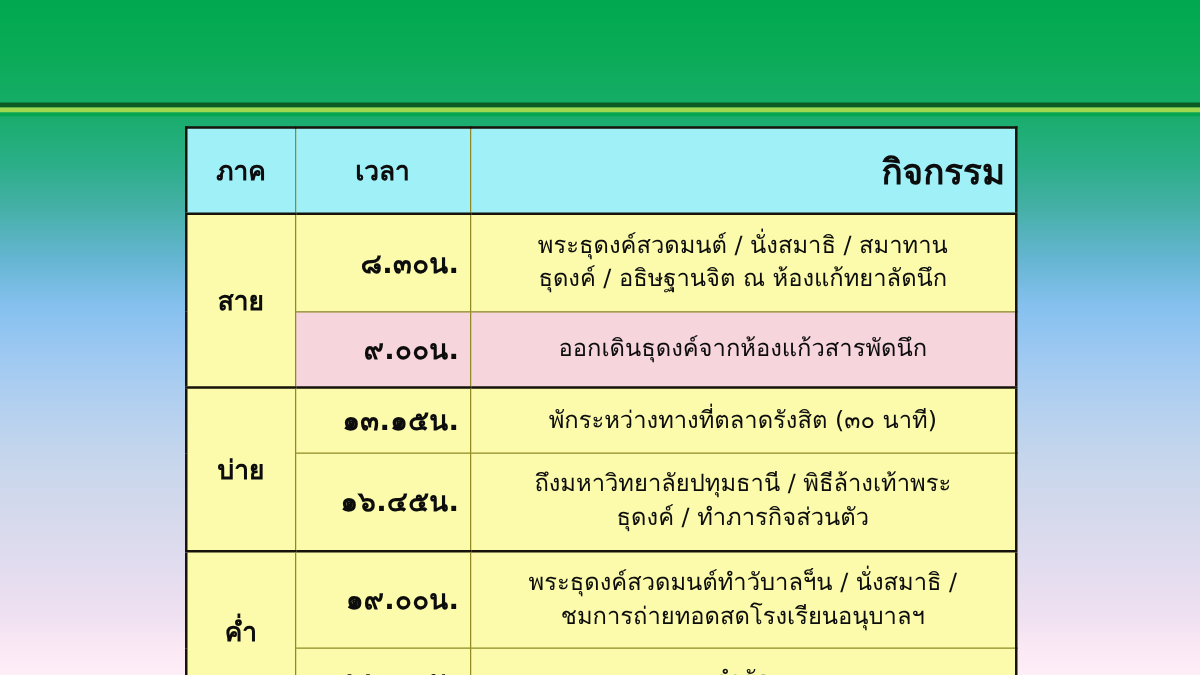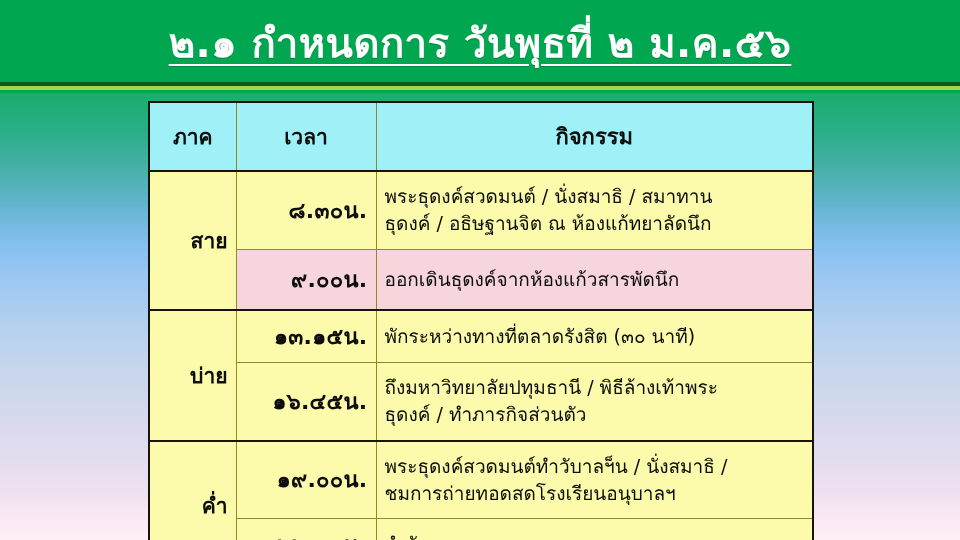--- a/index.html
+++ b/index.html
@@ -122,27 +122,27 @@
   }
 
   thead th {
     background: #9ff0f7;
     height: 51px;
     font-size: 21px;
     font-weight: bold;
     text-align: center;
     border-bottom: 2px solid #17120a;
   }
-  thead th.act-head { font-size: 22px; }
+  thead th.act-head { font-size: 28px; text-align: right; }
 
   td.section-cell {
     background: #fbfbab;
     font-size: 21px;
     font-weight: bold;
-    text-align: right;
+    text-align: center;
     border-right: 2px solid #17120a;
     border-top: 2px solid #17120a;
   }
   tbody tr.sec-start > td {
     border-top: 2px solid #17120a;
   }
   td.time-cell {
     background: #fbfbab;
     font-size: 22px;
     font-weight: bold;
@@ -160,30 +160,27 @@
   tr.highlight td.time-cell,
   tr.highlight td.act-cell {
     background: #f6d5dd;
   }
 
   .r-tall   { height: 78px; }
   .r-short  { height: 61px; }
   .r-mid    { height: 45px; }
   .r-last   { height: 48px; margin-top: 20px; }
 
-  .act-line { display: block; white-space: nowrap; }
+  .act-line { display: block; white-space: nowrap; text-align: center; }
 </style>
 </head>
 <body>
 
 <div class="slide">
 
-  <div class="title-band">
-    <div class="title-text">๒.๑ กำหนดการ วันพุธที่ ๒ ม.ค.๕๖</div>
-  </div>
   <div class="band-rule-dark"></div>
   <div class="band-rule-light"></div>
   <div class="band-bottom-fill"></div>
 
   <div class="table-wrap">
     <table class="schedule">
       <colgroup>
         <col class="c-section">
         <col class="c-time">
         <col class="c-act">

